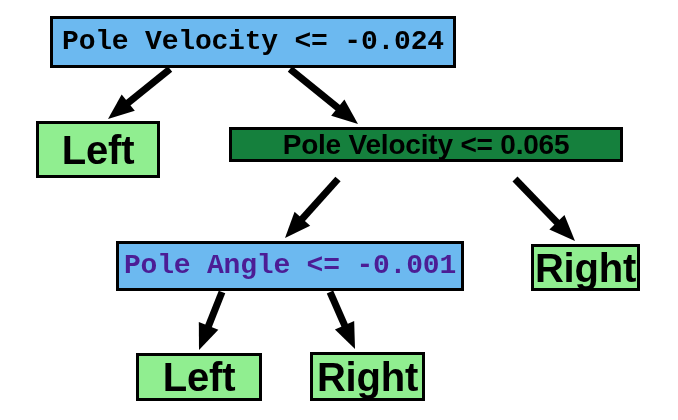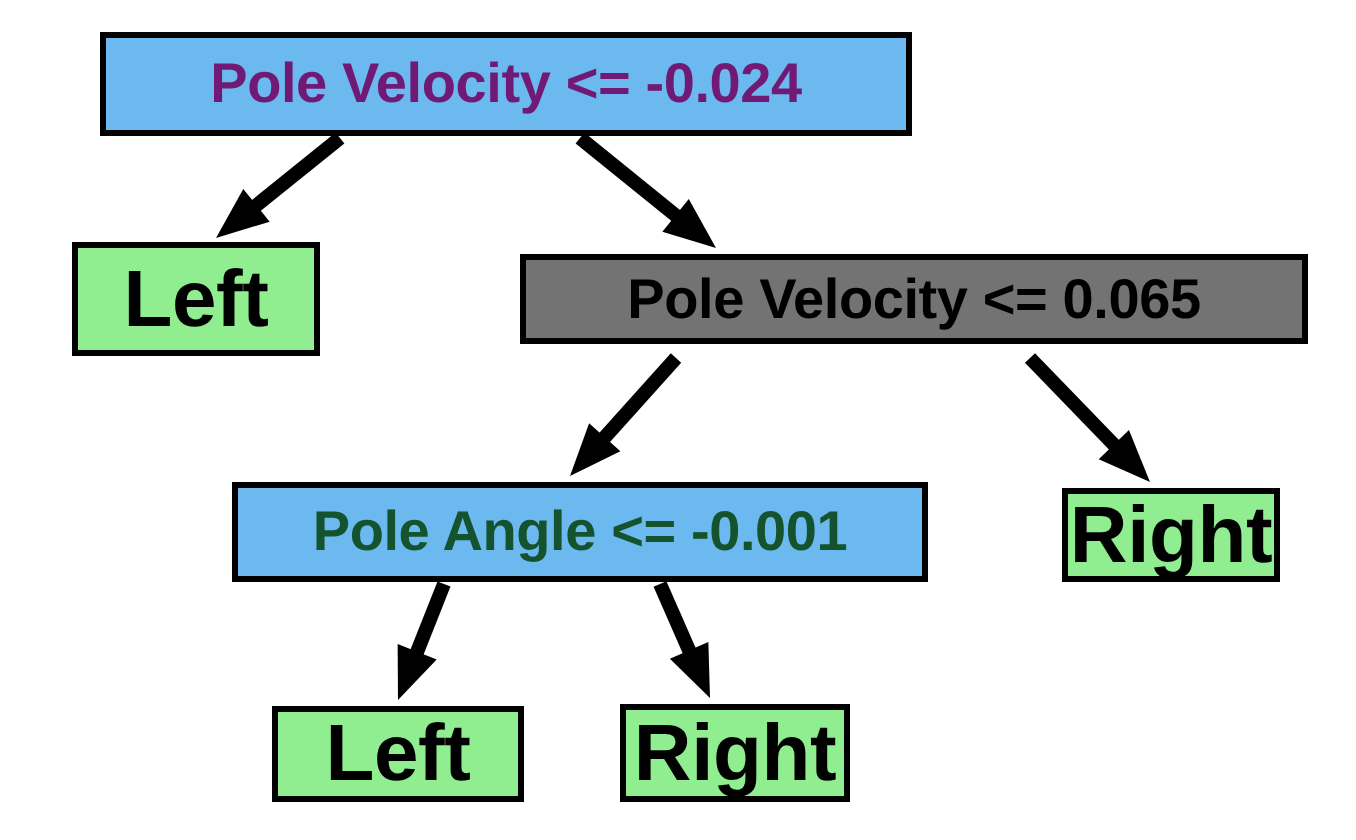--- a/index.html
+++ b/index.html
@@ -75,30 +75,30 @@
         <polygon points="199,350 198.8237007424733,321.9604044506381 218.3448367122491,329.7015445765837" fill="#000000"></polygon>
       </g>
       <g>
         <line x1="330" y1="292" x2="346.9667700982987" y2="330.684235824121" stroke="#000000" stroke-width="7" stroke-linecap="butt"></line>
         <polygon points="355,349 334.9410249354518,329.4069522697505 354.17257732012473,320.9720608729641" fill="#000000"></polygon>
       </g>
     </svg>
 
   <div id="node-layer">
       <div class="node decision" style="left: 50px; top: 16px; width: 406px; height: 52px; background: rgb(108, 185, 240); border-color: rgb(0, 0, 0);">
-        <span class="node-label" style="color: #701a75;">Pole Velocity &lt;= -0.024</span>
+        <span class="node-label" style="color: #000000; font-family: Liberation Mono, monospace;">Pole Velocity &lt;= -0.024</span>
       </div>
       <div class="node leaf" style="left: 36px; top: 121px; width: 124px; height: 57px; background: rgb(144, 238, 144); border-color: rgb(0, 0, 0);">
         <span class="node-label" style="color: rgb(0, 0, 0);">Left</span>
       </div>
-      <div class="node decision" style="left: 229px; top: 127px; width: 394px; height: 45px; background: #737373; border-color: rgb(0, 0, 0); margin-left: 31px;">
+      <div class="node decision" style="left: 229px; top: 127px; width: 394px; height: 35px; background: #15803d; border-color: rgb(0, 0, 0);">
         <span class="node-label" style="color: rgb(0, 0, 0);">Pole Velocity &lt;= 0.065</span>
       </div>
       <div class="node decision" style="left: 116px; top: 241px; width: 348px; height: 50px; background: rgb(108, 185, 240); border-color: rgb(0, 0, 0);">
-        <span class="node-label" style="color: #14532d;">Pole Angle &lt;= -0.001</span>
+        <span class="node-label" style="color: #4c1d95; font-family: Liberation Mono, monospace;">Pole Angle &lt;= -0.001</span>
       </div>
       <div class="node leaf" style="left: 531px; top: 244px; width: 109px; height: 47px; background: rgb(144, 238, 144); border-color: rgb(0, 0, 0);">
         <span class="node-label" style="color: rgb(0, 0, 0);">Right</span>
       </div>
       <div class="node leaf" style="left: 136px; top: 353px; width: 126px; height: 48px; background: rgb(144, 238, 144); border-color: rgb(0, 0, 0);">
         <span class="node-label" style="color: rgb(0, 0, 0);">Left</span>
       </div>
       <div class="node leaf" style="left: 310px; top: 352px; width: 115px; height: 49px; background: rgb(144, 238, 144); border-color: rgb(0, 0, 0);">
         <span class="node-label" style="color: rgb(0, 0, 0);">Right</span>
       </div>

